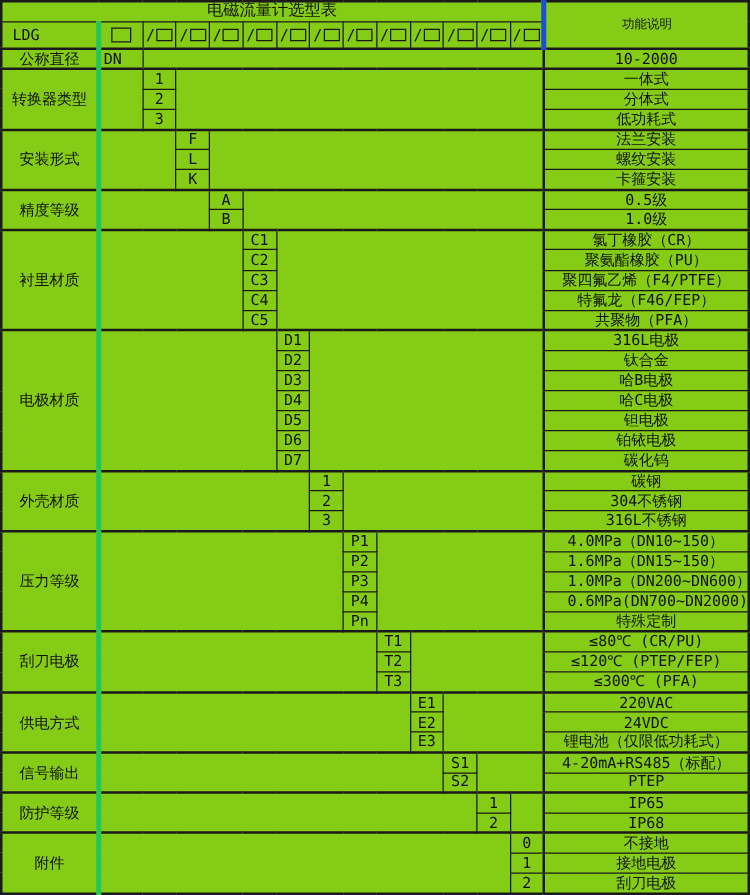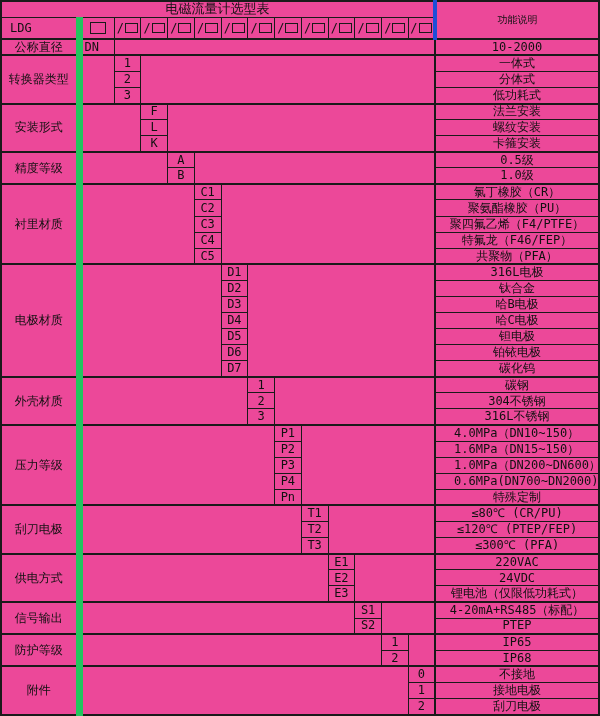--- a/index.html
+++ b/index.html
@@ -3,32 +3,32 @@
 <meta charset="utf-8">
 <style>
   html,body{margin:0;padding:0;background:#fff;}
   .page{
     width:600px;height:716px;background:#fcfcfc;
     font-family:"DejaVu Sans Mono","Liberation Mono",monospace;
     color:#111;box-sizing:border-box;
   }
   table.sel{
     width:600px;height:716px;border-collapse:collapse;table-layout:fixed;
-    border:2px solid #1a1a1a;background:#ec4899;
+    border:2px solid #1a1a1a;background:#84cc16;
   }
   td{
     padding:0;font-size:12px;line-height:1.05;text-align:center;vertical-align:middle;
     overflow:hidden;white-space:nowrap;
   }
   tr{height:16px;}
   tr#title-row{height:16px;}
   tr#ldg-row{height:22px;}
   td.title-cell{font-size:13px;border-bottom:1px solid #1a1a1a;}
   td.func-head{font-size:10px;border-left:4px solid #1d4ed8;}
-  td.label{border-right:7px solid #22c55e;margin-top:20px;}
+  td.label{border-right:4px solid #22c55e;margin-top:20px;}
   td.label.lbl-left{text-align:left;padding-left:8px;}
   td.filler{border:0;}
   td.code{border:1px solid #1a1a1a;}
   td.code.left{text-align:left;padding-left:2px;}
   td.desc{border-left:2px solid #1a1a1a;border-top:1px solid #1a1a1a;border-bottom:1px solid #1a1a1a;margin-top:48px;}
   td.desc.left{text-align:left;padding-left:18px;}
   td.slot{border:1px solid #1a1a1a;}
   tr.block-start > td{border-top:2px solid #1a1a1a;}
   .cbox{
     display:inline-block;width:11px;height:8px;border:1.5px solid #1a1a1a;

